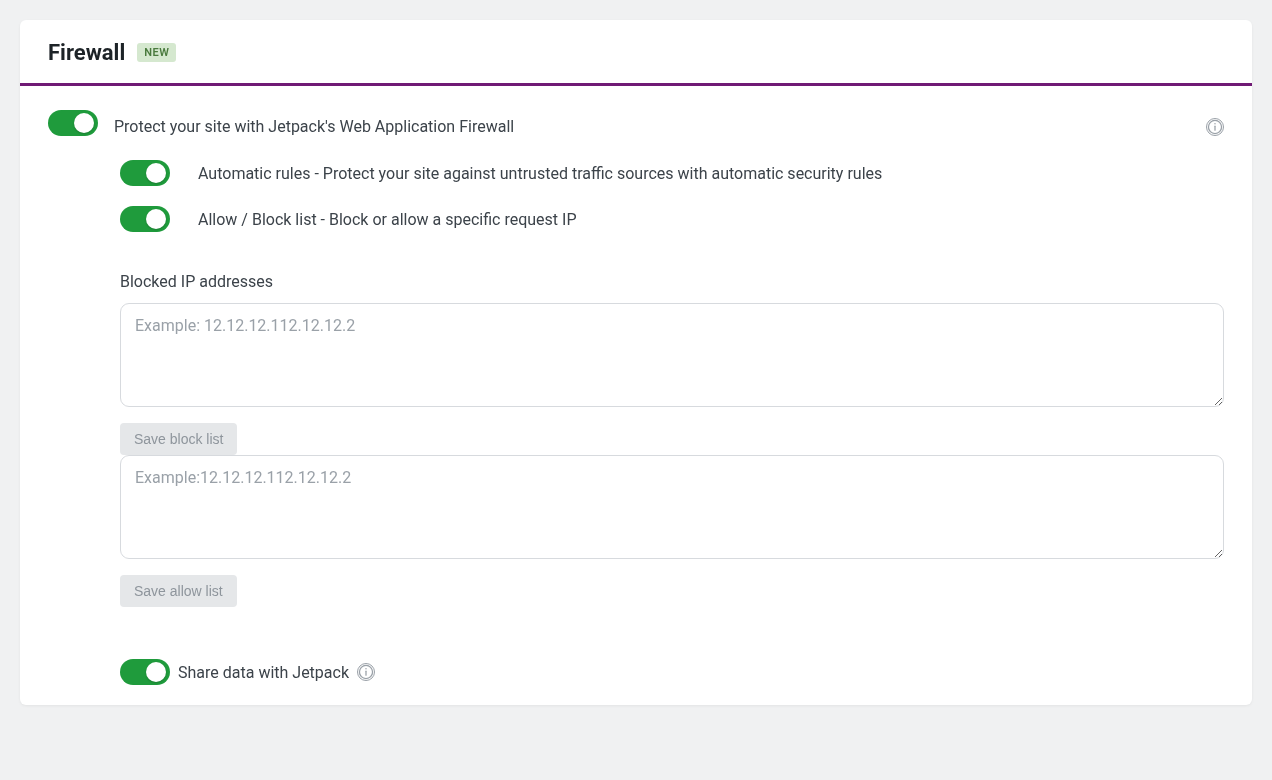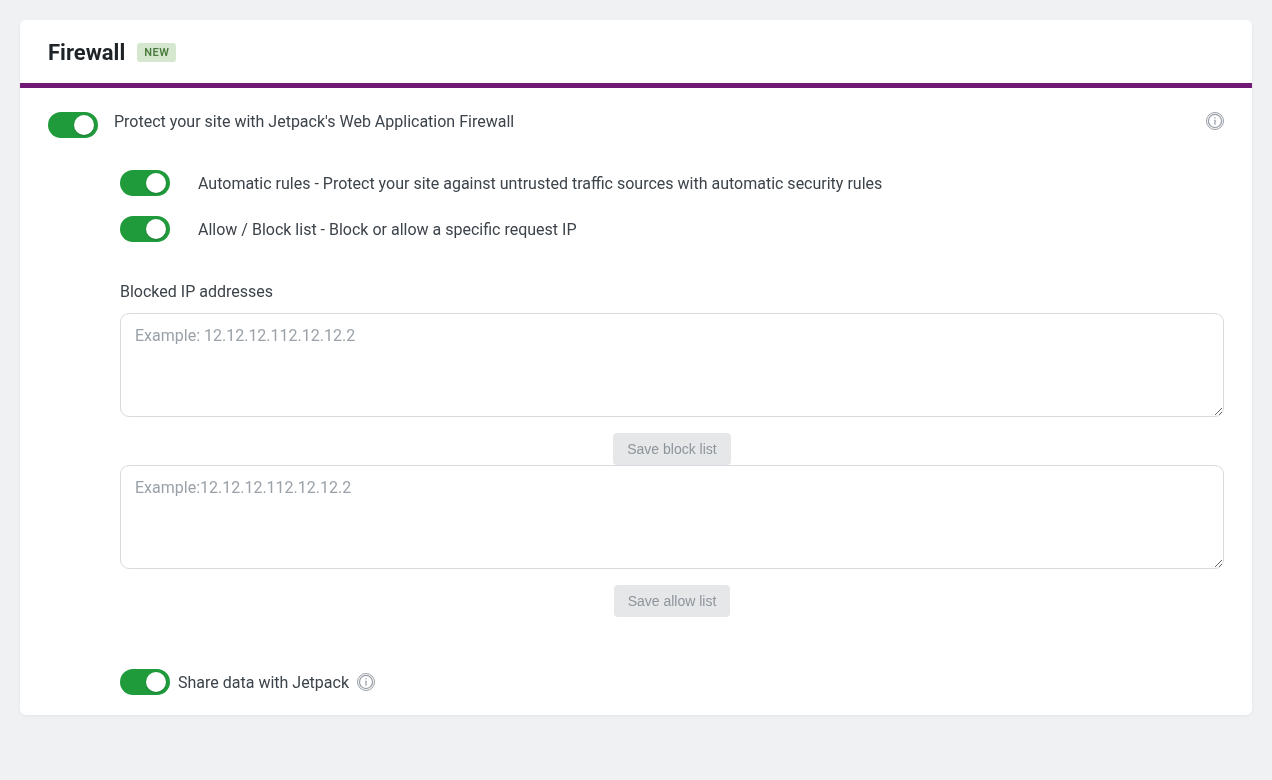--- a/index.html
+++ b/index.html
@@ -16,21 +16,21 @@
   .card {
     background: #ffffff;
     border-radius: 6px;
     box-shadow: 0 1px 3px rgba(0,0,0,0.06);
     max-width: 1232px;
     margin: 0 auto;
     overflow: hidden;
   }
   .card-header {
     padding: 20px 28px 18px;
-    border-bottom: 5px solid #701a75;
+    border-bottom: 3px solid #701a75;
     display: flex;
     align-items: center;
     gap: 12px;
   }
   .card-title {
     font-size: 22px;
     font-weight: 700;
     color: #1d2327;
   }
   .badge-new {
@@ -41,23 +41,23 @@
     font-weight: 600;
     letter-spacing: 0.5px;
     padding: 3px 7px;
     border-radius: 3px;
   }
   .card-body {
     padding: 24px 28px 20px;
   }
   .main-toggle-row {
     display: flex;
-    align-items: flex-start;
+    align-items: flex-end;
     gap: 16px;
-    margin-bottom: 32px;
+    margin-bottom: 24px;
   }
   .main-toggle-row .label {
     font-size: 16px;
     color: #3c434a;
     flex: 1;
   }
   .toggle {
     position: relative;
     width: 50px;
     height: 26px;
@@ -121,21 +121,21 @@
     font-size: 16px;
     font-family: inherit;
     color: #2c3338;
     resize: both;
   }
   textarea.ip-input::placeholder {
     color: #9aa1a8;
   }
   .btn-row {
     display: flex;
-    justify-content: center;
+    justify-content: flex-start;
     margin-top: 12px;
   }
   .btn-disabled {
     background: #e5e7e9;
     color: #8e959c;
     border: none;
     border-radius: 4px;
     padding: 8px 14px;
     font-size: 14px;
     cursor: default;

